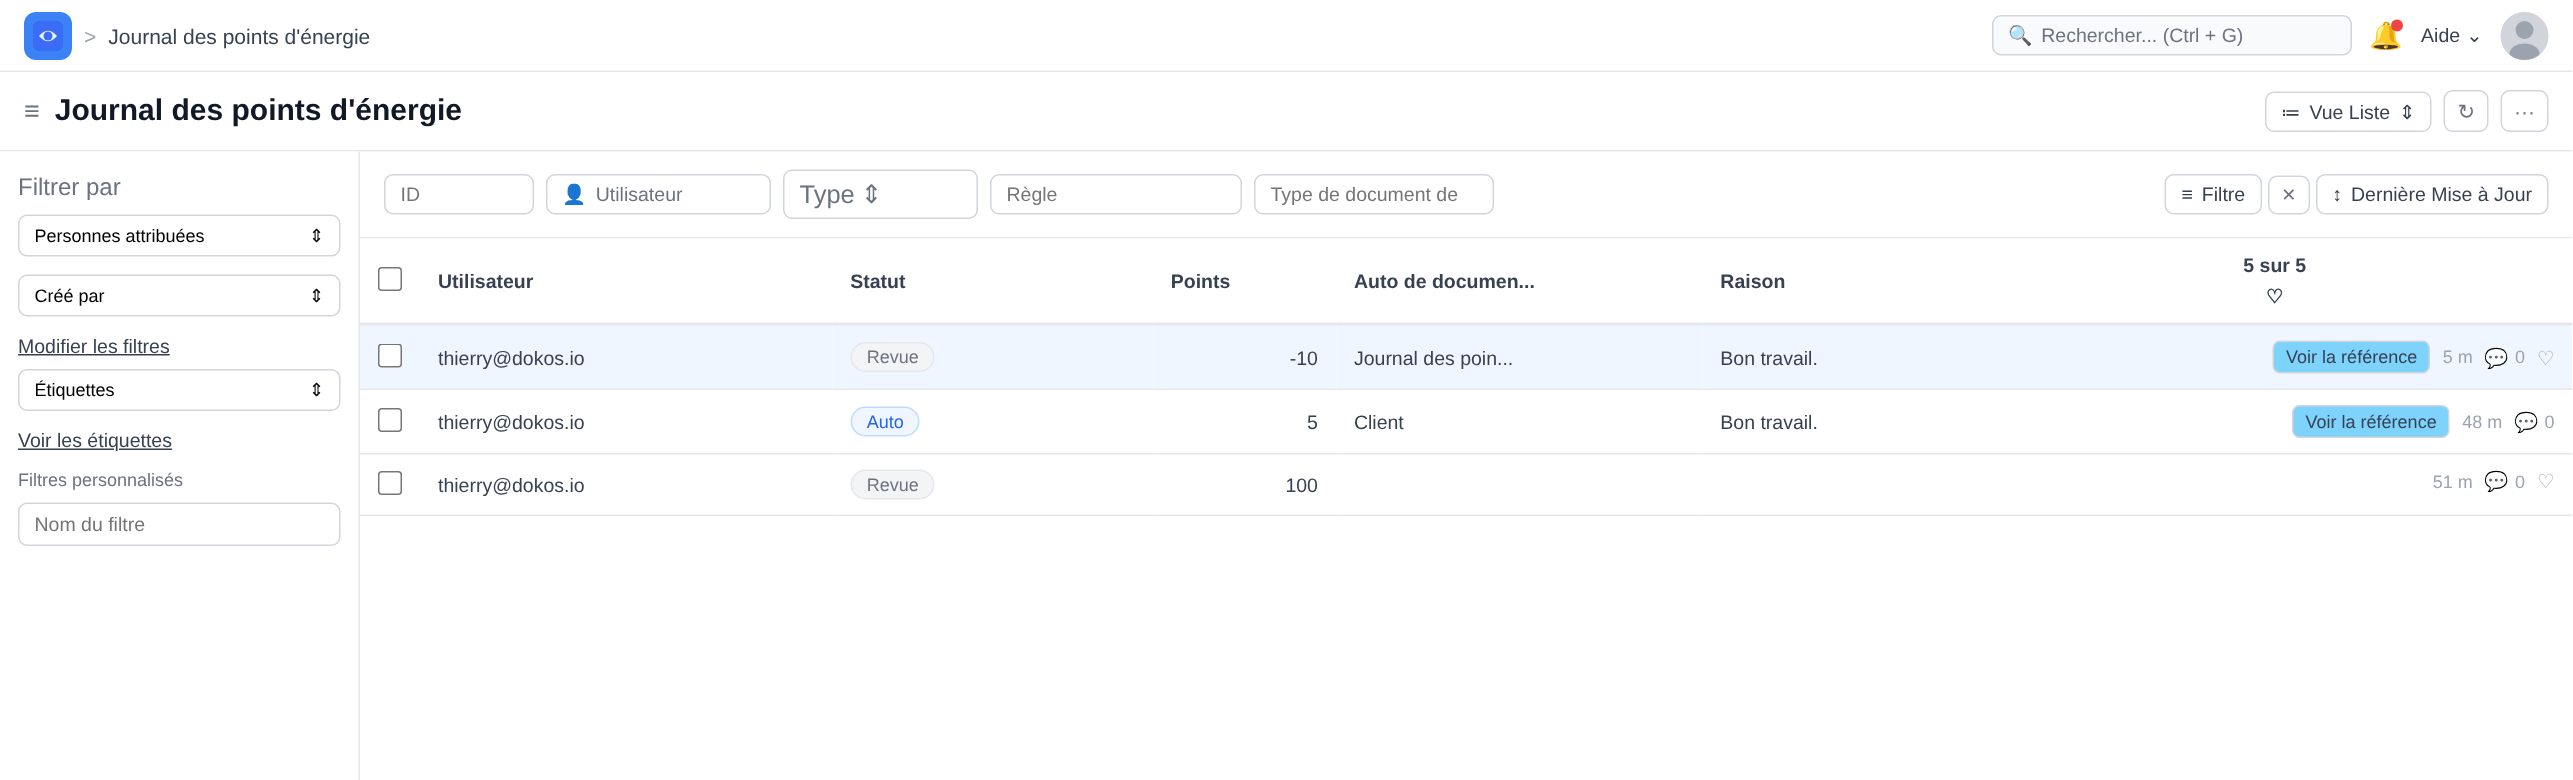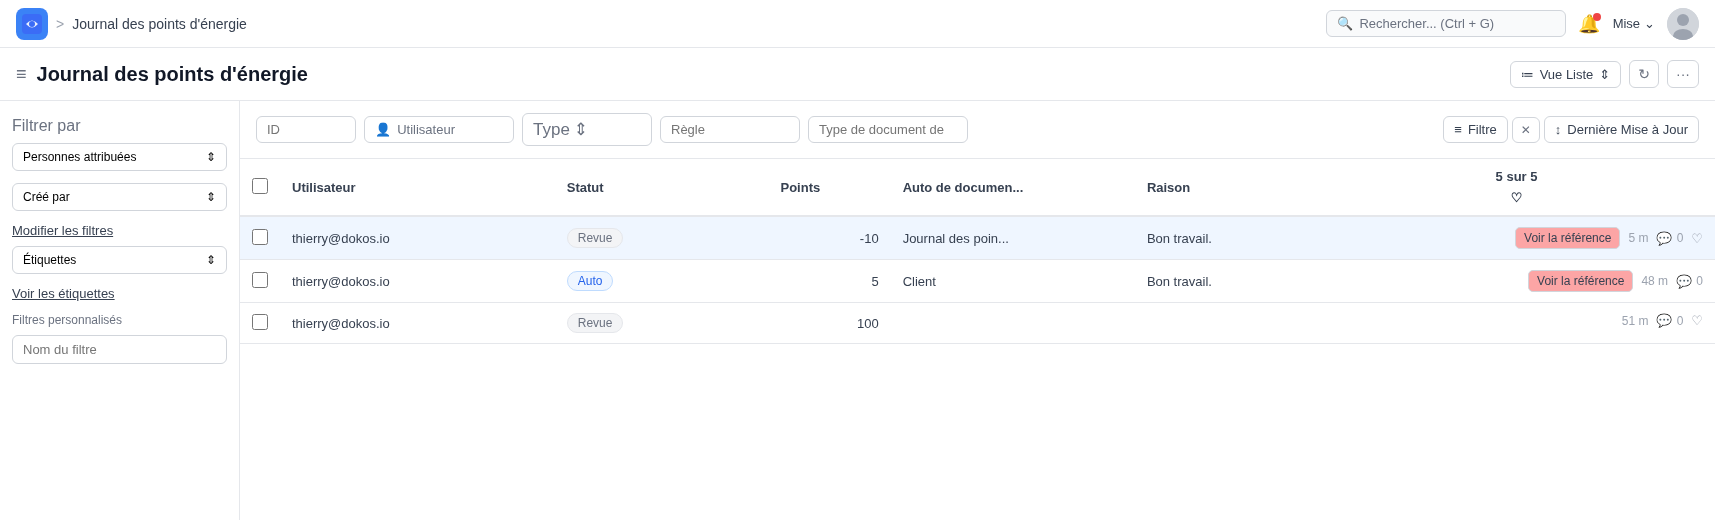--- a/index.html
+++ b/index.html
@@ -87,21 +87,21 @@
     
     .filter-bar {
       display: flex; align-items: center; gap: 8px; padding: 12px 16px;
       border-bottom: 1px solid #e5e7eb; flex-wrap: wrap;
     }
     .filter-input {
       border: 1px solid #d1d5db; border-radius: 6px; padding: 5px 10px;
       font-size: 13px; color: #6b7280; background: #fff; outline: none; cursor: pointer;
     }
     .filter-input.narrow { width: 100px; }
-    .filter-input.medium { width: 140px; }
+    .filter-input.medium { width: 168px; }
     .filter-input.wide { width: 160px; }
     .filter-input-user {
       border: 1px solid #d1d5db; border-radius: 6px; padding: 5px 10px;
       font-size: 13px; color: #6b7280; background: #fff; outline: none;
       display: flex; align-items: center; gap: 6px; width: 150px; cursor: pointer;
     }
     .filter-type {
       border: 1px solid #d1d5db; border-radius: 6px; padding: 5px 10px;
       font-size: 17px; color: #6b7280; background: #fff; display: flex; align-items: center; gap: 4px; cursor: pointer;
       width: 130px;
@@ -136,21 +136,21 @@
     .checkbox { width: 16px; height: 16px; cursor: pointer; }
     .status-badge {
       display: inline-block; padding: 2px 10px; border-radius: 12px;
       font-size: 12px; font-weight: 500;
     }
     .status-revue { color: #6b7280; background: #f3f4f6; border: 1px solid #e5e7eb; }
     .status-appreciation { color: #059669; background: #ecfdf5; border: 1px solid #a7f3d0; }
     .status-auto { color: #2563eb; background: #eff6ff; border: 1px solid #bfdbfe; }
     .ref-btn {
       border: 1px solid #d1d5db; border-radius: 5px; padding: 3px 8px;
-      font-size: 12px; background: #fca5a5; cursor: pointer; color: #374151; margin-left: 36px;
+      font-size: 12px; background: #7dd3fc; cursor: pointer; color: #374151; margin-left: 36px;
     }
     .time-text { color: #9ca3af; font-size: 12px; }
     .count-badge { color: #9ca3af; font-size: 12px; display: flex; align-items: center; gap: 4px; }
     .heart-icon { color: #9ca3af; font-size: 13px; }
     .comment-icon { color: #9ca3af; font-size: 13px; }
     .th-count { display: flex; align-items: center; justify-content: flex-end; gap: 6px; flex-direction: column; }
     .col-check { width: 36px; }
     .col-user { min-width: 180px; }
     .col-statut { min-width: 140px; }
     .col-points { min-width: 80px; text-align: right; }
@@ -176,21 +176,21 @@
   <div class="topnav-right">
     <div class="search-box">
       <span>🔍</span>
       <span>Rechercher... (Ctrl + G)</span>
     </div>
     <button class="bell-btn">
       <span>🔔</span>
       <span class="bell-dot"></span>
     </button>
     <button class="aide-btn">
-      <span>Mise</span>
+      <span>Aide</span>
       <span>⌄</span>
     </button>
     <div class="avatar">
       <svg width="32" height="32" viewBox="0 0 32 32" fill="none">
         <circle cx="16" cy="16" r="16" fill="#d1d5db"></circle>
         <circle cx="16" cy="12" r="6" fill="#9ca3af"></circle>
         <ellipse cx="16" cy="28" rx="10" ry="7" fill="#9ca3af"></ellipse>
       </svg>
     </div>
   </div>

